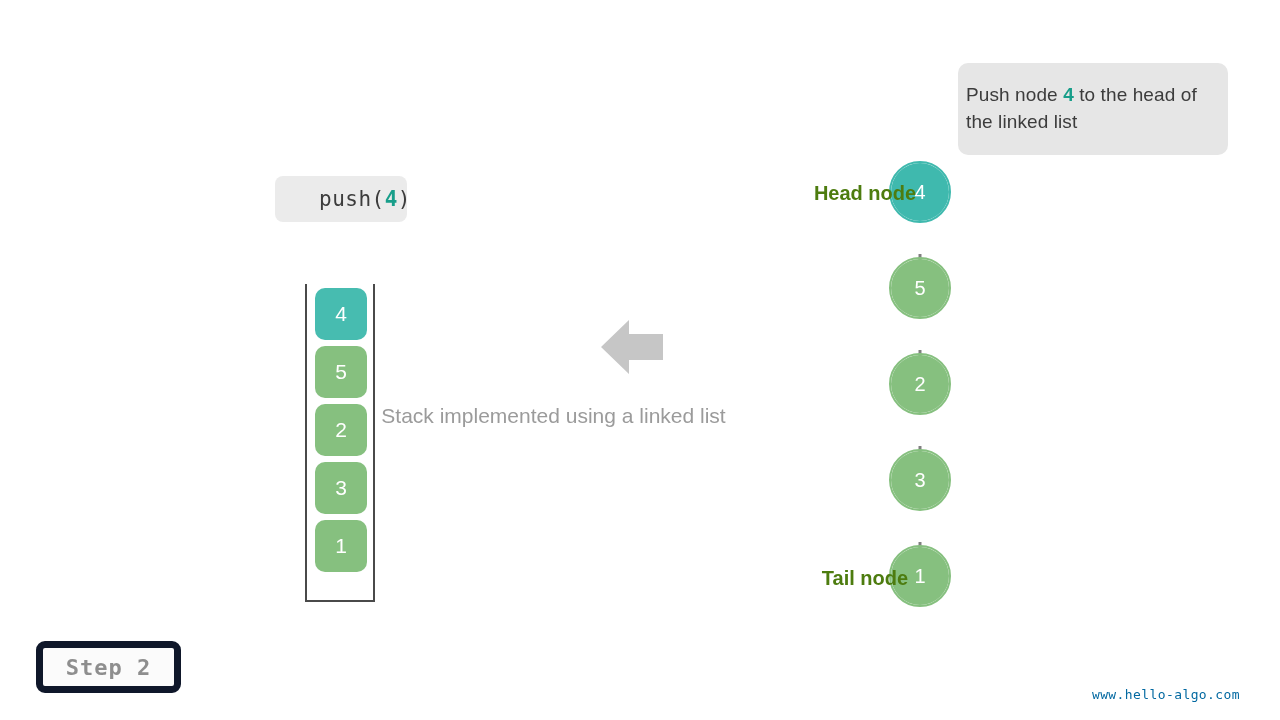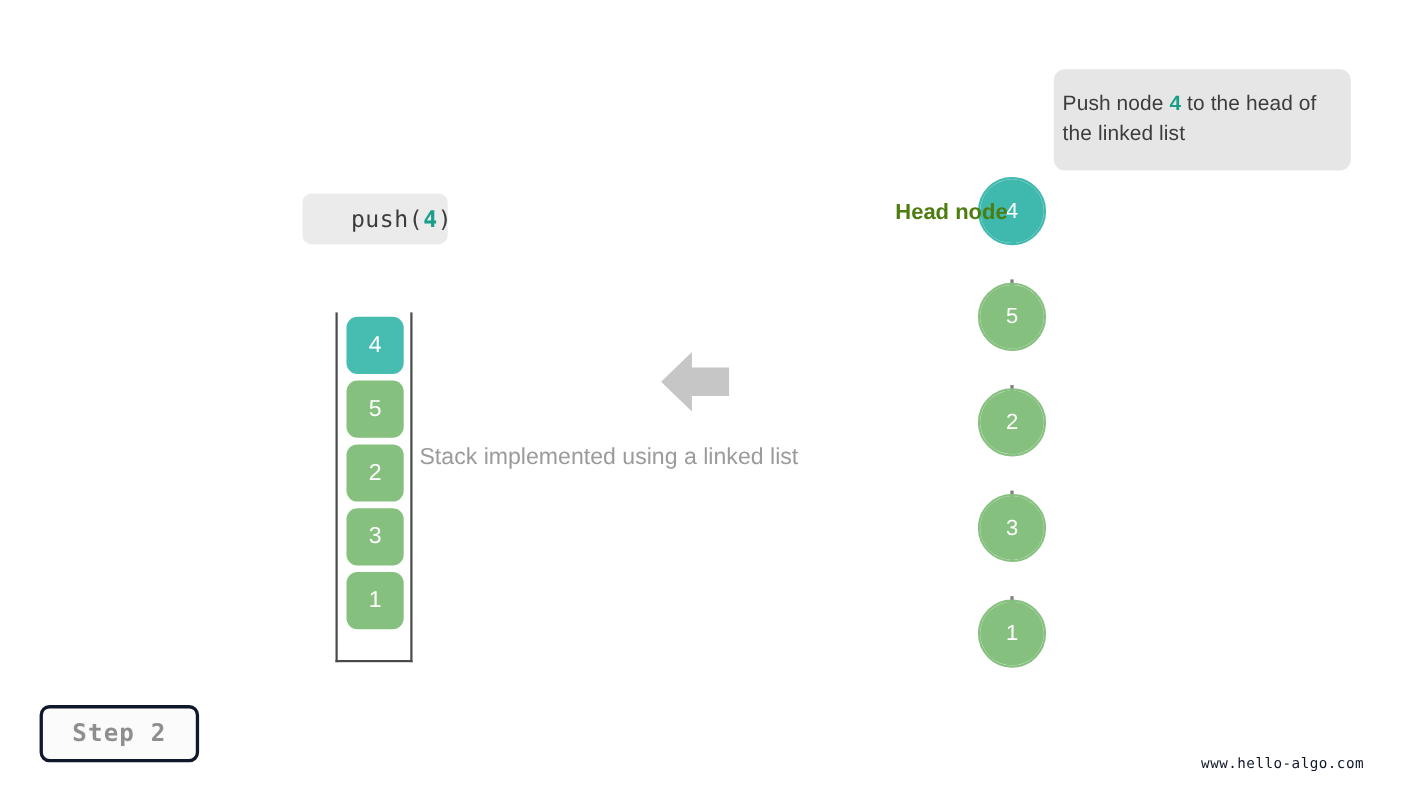--- a/index.html
+++ b/index.html
@@ -162,41 +162,41 @@
   .tail-label { left: -95px; top: 417px; width: 200px; }
 
   
   .step-badge {
     position: absolute;
     left: 36px;
     top: 641px;
     width: 145px;
     height: 52px;
     box-sizing: border-box;
-    border: 3px solid #0f172a;
+    border: 7px solid #0f172a;
     border-radius: 9px;
     background: #fbfbfb;
     display: flex;
     align-items: center;
     justify-content: center;
     font-family: "DejaVu Sans Mono", "Liberation Mono", monospace;
     font-size: 22px;
     font-weight: bold;
     color: #8e8e8e;
     letter-spacing: 1px;
   }
 
   
   .watermark {
     position: absolute;
     right: 40px;
     bottom: 18px;
     font-family: "DejaVu Sans Mono", "Liberation Mono", monospace;
     font-size: 13px;
-    color: #0f172a;
+    color: #0369a1;
     letter-spacing: 0.4px;
   }
 </style>
 </head>
 <body>
 
 <div class="stage">
 
   <div class="callout">
     <span>Push node </span><span class="hl">4</span><span> to the head of the linked list</span>
@@ -267,19 +267,20 @@
     <div class="node" id="node3" style="top: 301px; background: rgb(134, 192, 127);">
       <span>3</span>
     </div>
 
     <div class="node-ring" id="ring4" style="top: 395px; border-color: rgb(134, 192, 127);"></div>
     <div class="node" id="node4" style="top: 397px; background: rgb(134, 192, 127);">
       <span>1</span>
     </div>
 
     <div class="ll-label head-label">Head node</div>
+    <div class="ll-label tail-label">Tail node</div>
   </div>
 
   <div class="step-badge">Step 2</div>
 
   <div class="watermark">www.hello-algo.com</div>
 
 </div>
 
 </body></html>

